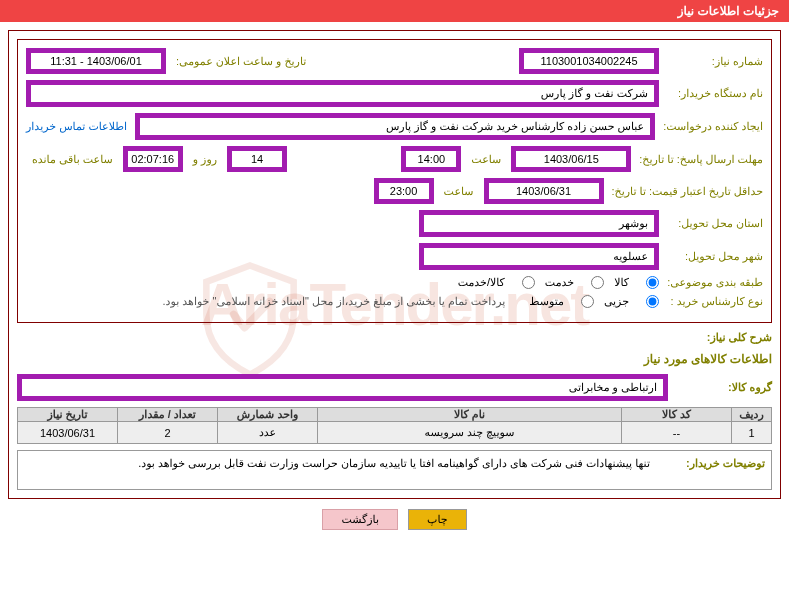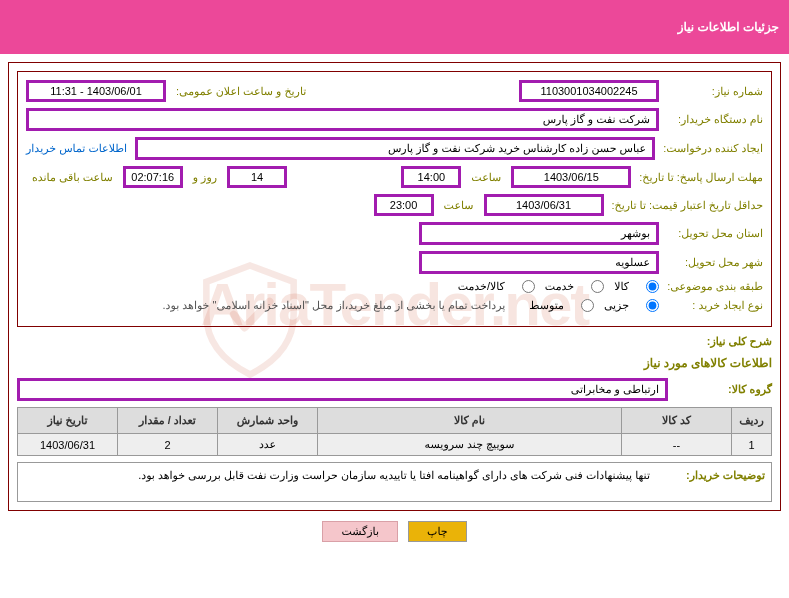--- a/index.html
+++ b/index.html
@@ -33,23 +33,23 @@
       position: absolute;
       top: 260px;
       left: 195px;
       width: 110px;
       height: 120px;
       z-index: 0;
       pointer-events: none;
       opacity: 0.12;
     }
     .header {
-      background: #ec4899;
+      background: #ef4444;
       color: #fff;
-      padding: 20px 10px;
+      padding: 4px 10px;
       font-size: 12px;
       font-weight: bold;
       text-align: right;
     }
     .container {
       border: 1px solid #800000;
       margin: 8px;
       padding: 8px;
       position: relative;
       z-index: 1;
@@ -72,21 +72,21 @@
       white-space: nowrap;
       min-width: 100px;
       text-align: right;
       padding-left: 4px;
     }
     .label-narrow {
       min-width: auto;
       padding: 0 6px;
     }
     .value-box {
-      border: 3px solid #a21caf;
+      border: 5px solid #a21caf;
       background: #fff;
       padding: 2px 6px;
       font-size: 11px;
       text-align: center;
       min-height: 18px;
       display: inline-flex;
       align-items: center;
       justify-content: center;
     }
     .value-box-wide {
@@ -126,21 +126,21 @@
       text-align: right;
     }
     table {
       width: 100%;
       border-collapse: collapse;
       font-size: 11px;
     }
     table th {
       background: #ddd;
       border: 1px solid #999;
-      padding: 6px;
+      padding: 0;
       text-align: center;
       font-weight: bold;
       color: #333;
     }
     table td {
       background: #eee;
       border: 1px solid #999;
       padding: 4px;
       text-align: center;
     }
@@ -261,21 +261,21 @@
           <span>خدمت</span>
         </label>
         <label class="radio-item">
           <input type="radio" name="cat" style="">
           <span>کالا/خدمت</span>
         </label>
       </div>
     </div>
 
     <div class="row">
-      <span class="label">نوع ایجاد خرید :</span>
+      <span class="label">نوع کارشناس خرید :</span>
       <div class="radio-group">
         <label class="radio-item">
           <input type="radio" name="ptype" checked="" style="">
           <span>جزیی</span>
         </label>
         <label class="radio-item">
           <input type="radio" name="ptype" style="">
           <span>متوسط</span>
         </label>
       </div>

